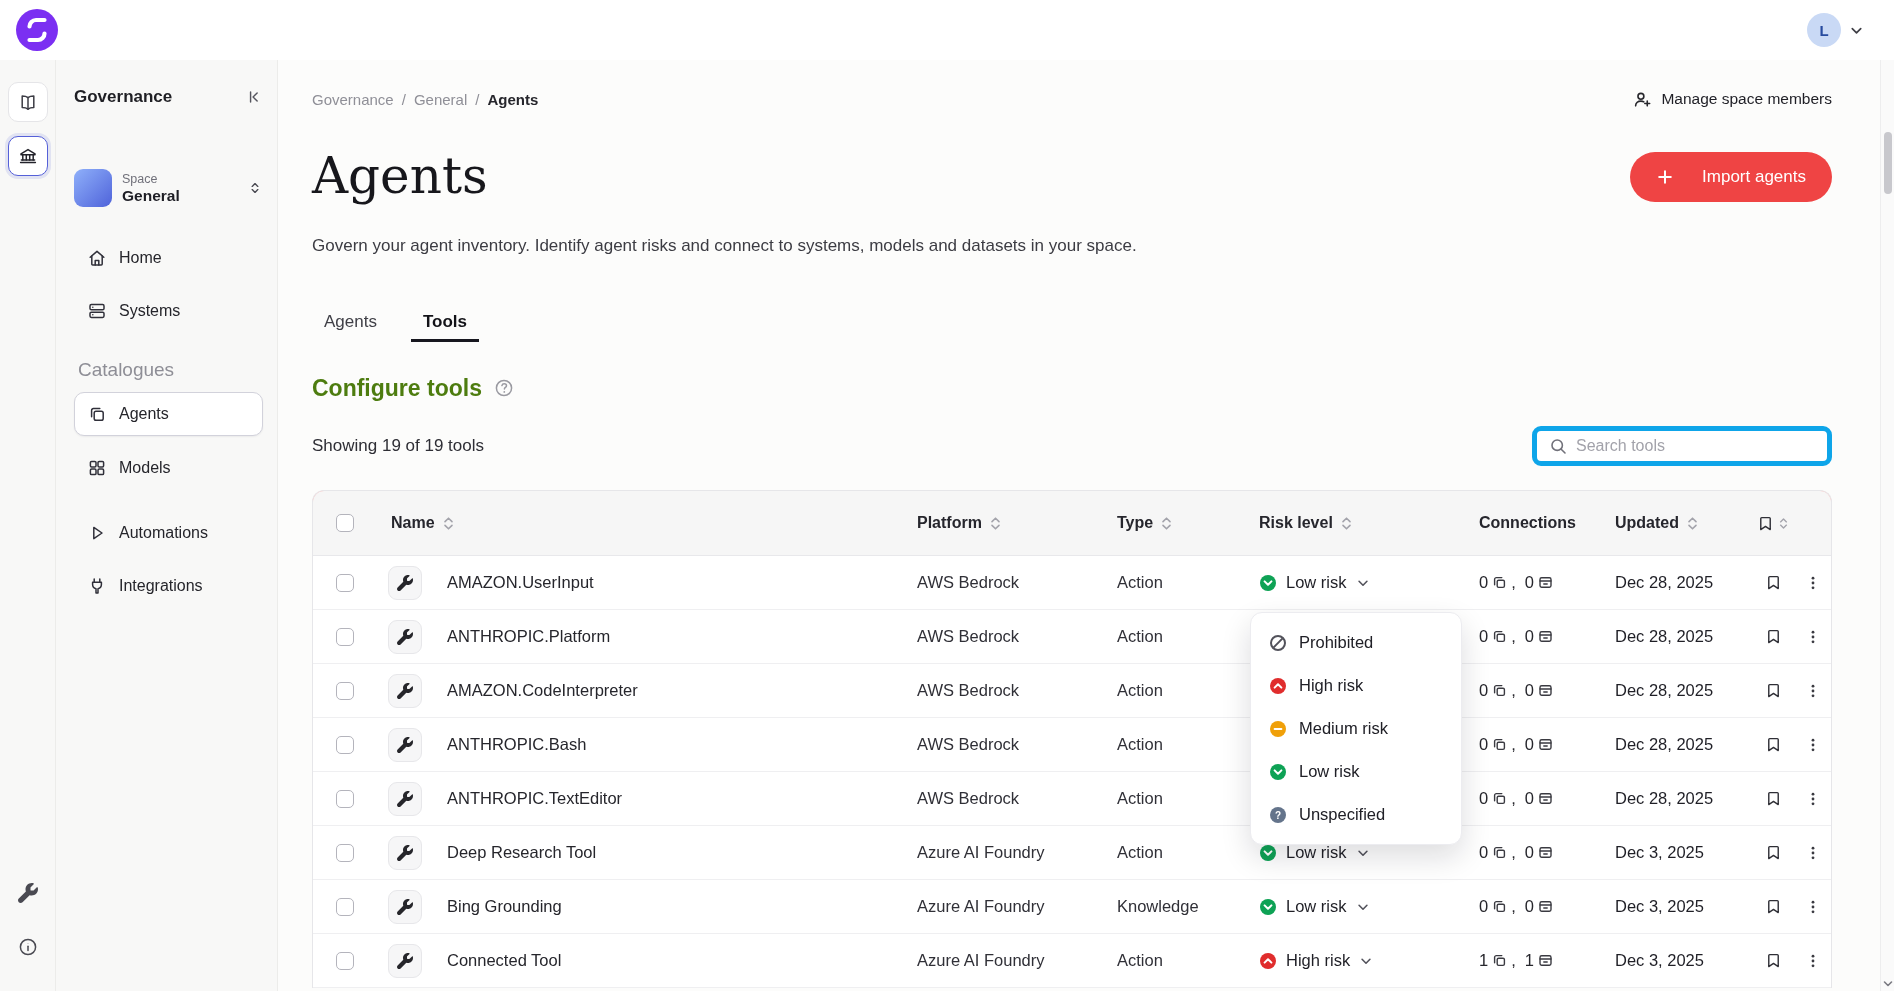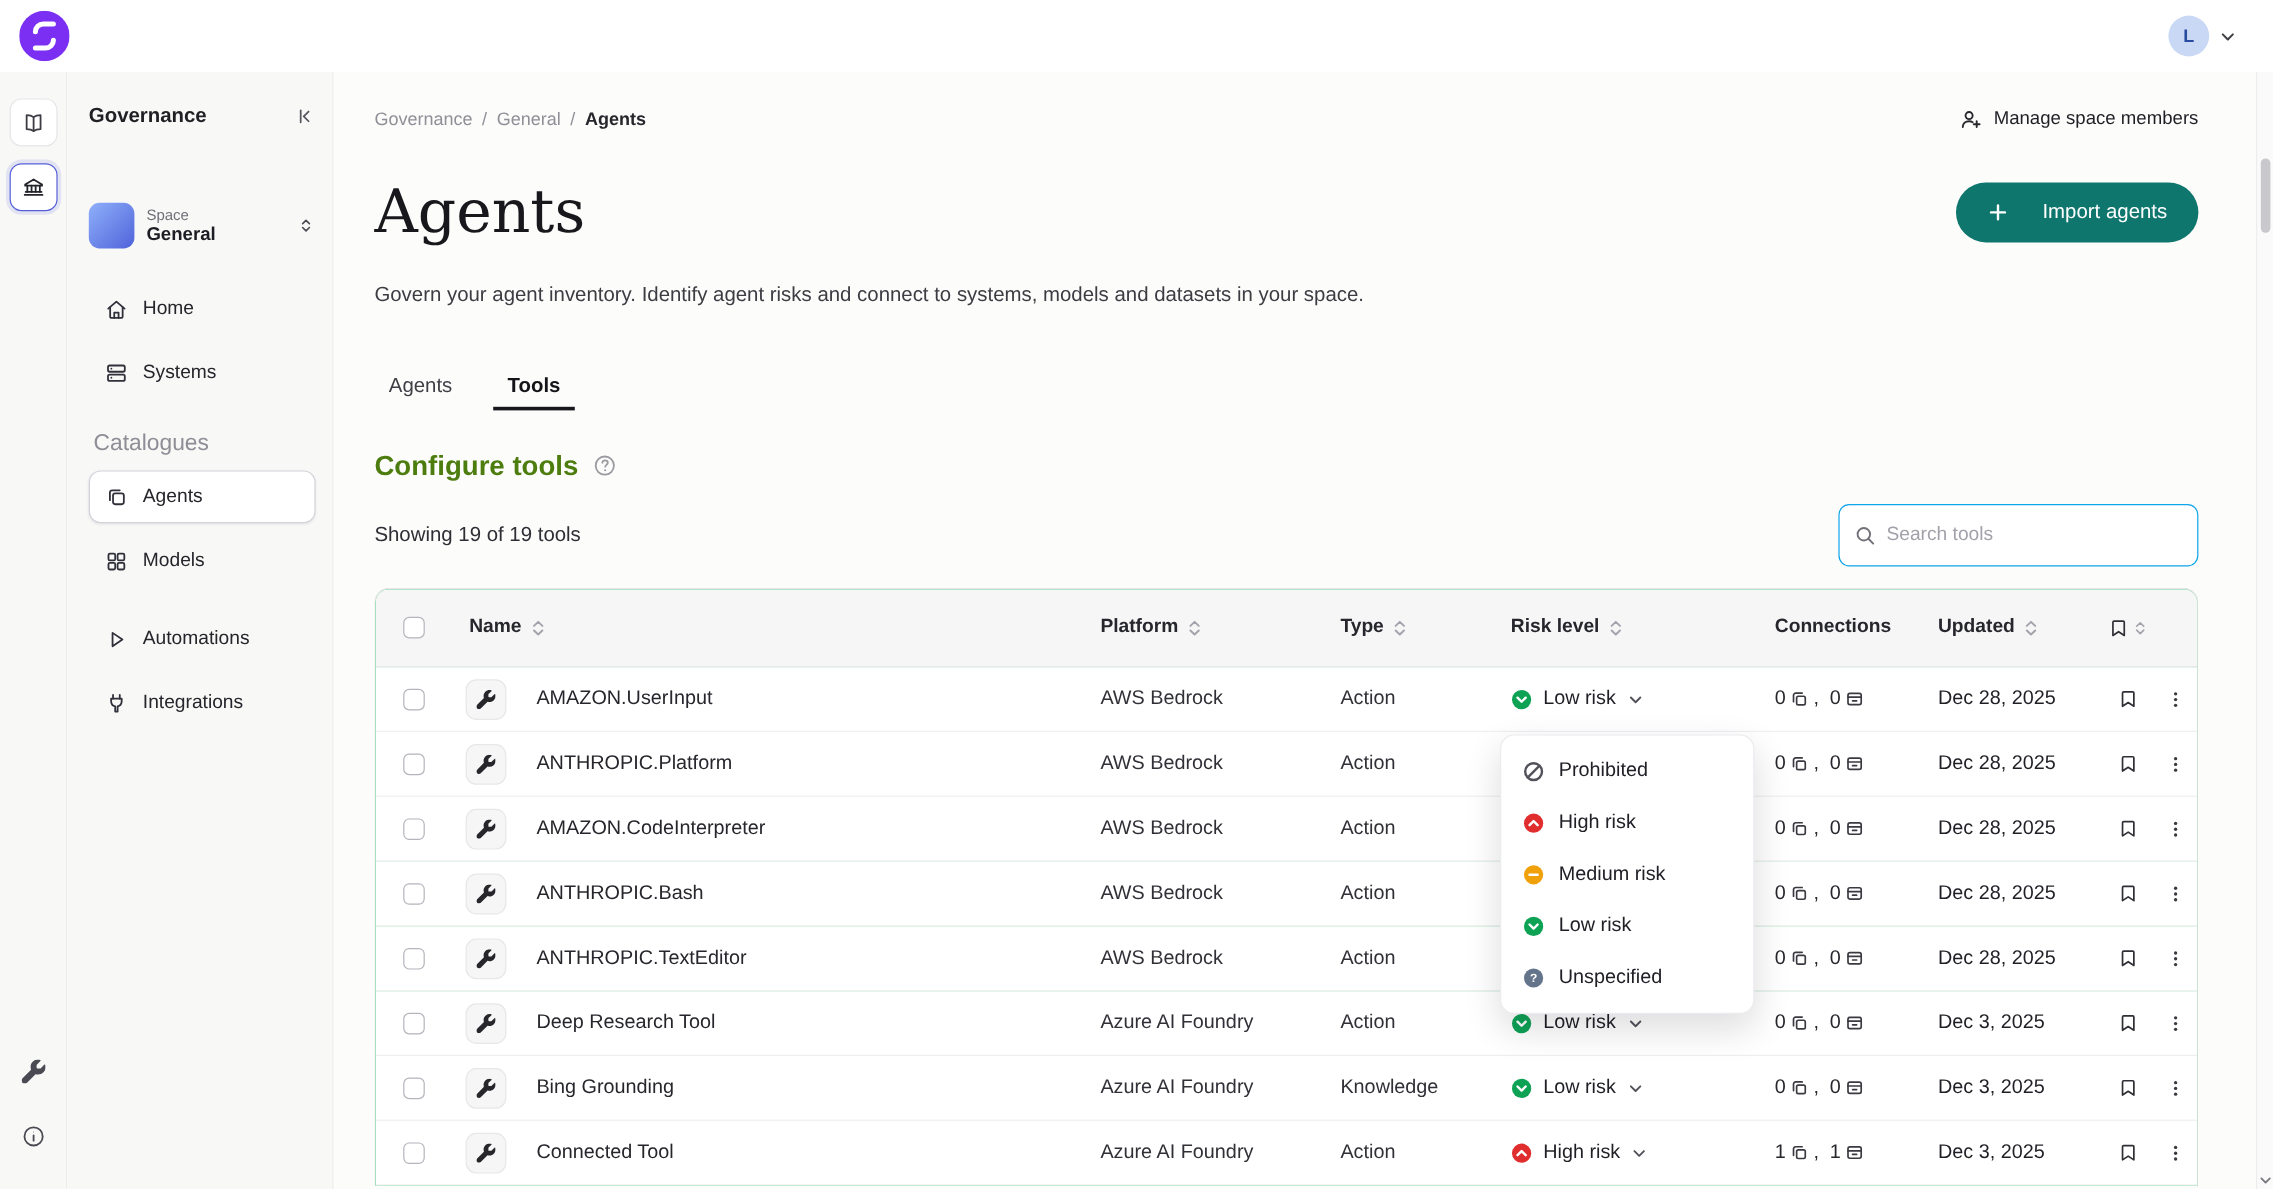--- a/index.html
+++ b/index.html
@@ -64,41 +64,41 @@
   .sb-section-label { margin: 26px 0 0 4px; font-size: 19px; color: #8e8e96; height: 16px; }
   
   .main { flex: 1; background: #fcfcfb; position: relative; padding: 0 62px 0 34px; overflow: hidden; }
   .crumb-row { display: flex; justify-content: space-between; align-items: center; padding-top: 28px; height: 50px; }
   .breadcrumb { display: flex; gap: 8px; font-size: 15px; color: #8f8f97; }
   .breadcrumb .current { color: #26262c; font-weight: 600; }
   .manage-btn { display: flex; align-items: center; gap: 9px; font-size: 15.5px; color: #1f1f26; background: none; border: none; cursor: pointer; font-family: inherit; }
   .title-row { display: flex; justify-content: space-between; align-items: flex-start; margin-top: 34px; }
   .page-title { font-family: "DejaVu Serif", "Liberation Serif", serif; font-size: 50px; line-height: 64px; font-weight: 400; color: #17171c; }
   .import-btn {
-    margin-top: 8px; height: 50px; border-radius: 26px; background: #0f766e; color: #fff;
+    margin-top: 8px; height: 50px; border-radius: 26px; background: #ef4444; color: #fff;
     font-size: 17px; font-weight: 500; display: flex; align-items: center; gap: 28px;
     padding: 0 26px; border: none; cursor: pointer; font-family: inherit;
   }
   .desc { margin-top: 28px; font-size: 17px; color: #3c3c43; height: 22px; }
   .tabs { display: flex; margin-top: 46px; height: 38px; gap: 22px; }
   .tab { font-size: 17px; color: #3f3f46; padding: 0 12px; font-weight: 500; background: none; border: none; cursor: pointer; font-family: inherit; border-bottom: 3px solid transparent; }
   .tab.active { color: #131318; font-weight: 700; border-bottom: 3px solid #17171f; }
   .section-head { display: flex; align-items: center; gap: 12px; margin-top: 32px; height: 28px; }
   .section-title { font-size: 23px; font-weight: 700; color: #4d7c0f; }
   .help-btn { display: flex; background: none; border: none; cursor: pointer; padding: 0; }
   .list-controls { display: flex; justify-content: space-between; align-items: center; margin-top: 24px; height: 40px; }
   .showing { font-size: 17px; color: #2e2e35; }
   .search-box {
-    width: 300px; height: 52px; border: 1px solid #0ea5e9; border-radius: 9px; background: #fff;
+    width: 300px; height: 40px; border: 5px solid #0ea5e9; border-radius: 9px; background: #fff;
     display: flex; align-items: center; gap: 9px; padding: 0 12px;
   }
   .search-input { border: none; outline: none; flex: 1; font-size: 16px; color: #1f1f26; background: transparent; font-family: inherit; }
   .search-input::placeholder { color: #a2a2aa; }
   
-  .table { margin-top: 24px; border: 1px solid #e6e6e9; border-bottom: none; border-radius: 12px 12px 0 0; overflow: hidden; background: #22c55e; }
+  .table { margin-top: 24px; border: 1px solid #e6e6e9; border-bottom: none; border-radius: 12px 12px 0 0; overflow: hidden; background: #fca5a5; }
   .thead, .trow {
     display: grid;
     grid-template-columns: 64px 56px 484px 200px 134px 216px 136px 150px 40px 40px;
     align-items: center;
   }
   .thead { height: 65px; background: #f6f6f6; border-bottom: 1px solid #e8e8eb; font-size: 16px; font-weight: 700; color: #26262d; }
   .th { display: flex; align-items: center; gap: 7px; }
   .th-name { grid-column: 2 / 4; padding-left: 14px; }
   .trow { height: 54px; border-bottom: 1px solid #efeff1; font-size: 16.5px; background: #fff; }
   .ccenter { display: flex; justify-content: center; align-items: center; }

